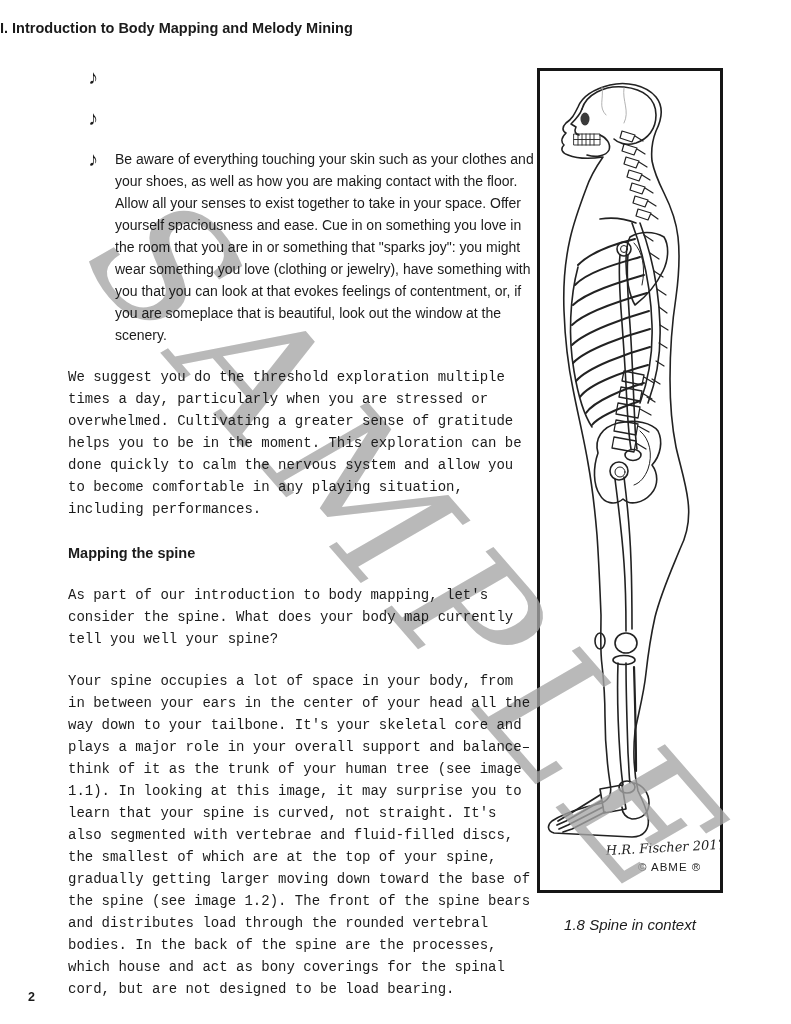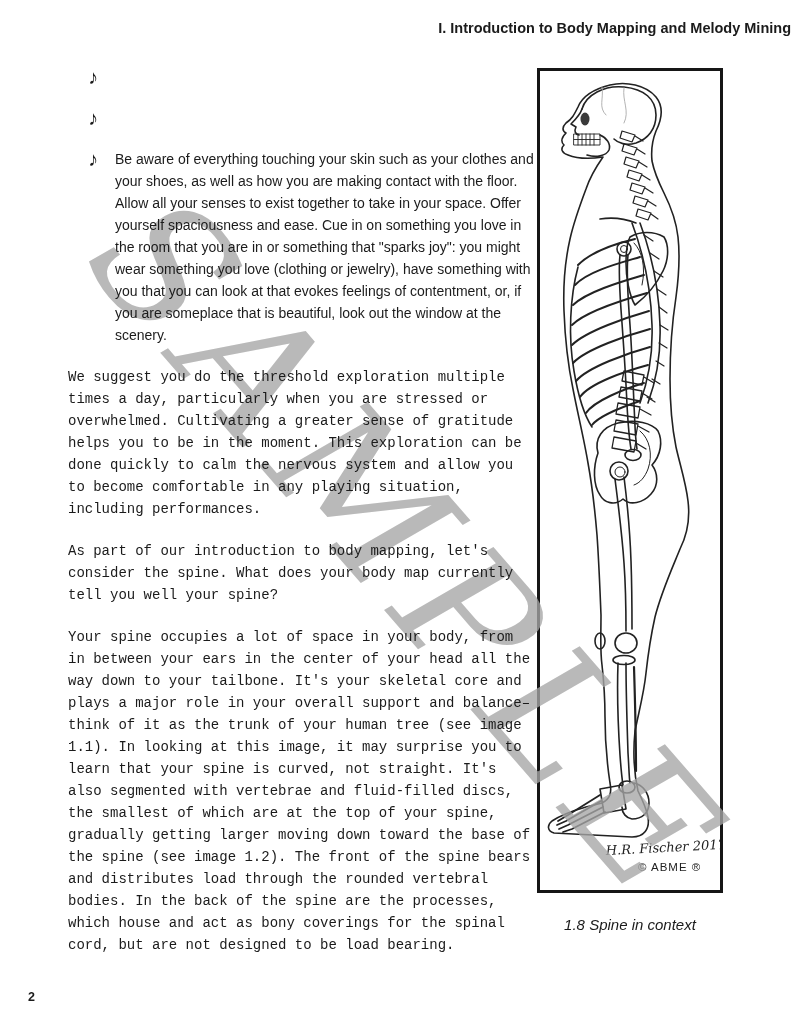--- a/index.html
+++ b/index.html
@@ -2,21 +2,21 @@
 <html><head>
 <meta charset="utf-8">
 <style>
   html,body { margin:0; padding:0; background:#e8e8e8; }
   .page {
     position:relative; width:791px; height:1024px; margin:0 auto;
     background:#ffffff; overflow:hidden;
     font-family:"Liberation Sans", sans-serif; color:#1b1b1b;
   }
   .header {
-    position:absolute; top:20px; left:0; width:791px; text-align:right;
+    position:absolute; top:20px; left:0; width:791px; text-align:left;
     font-size:14.5px; font-weight:bold; z-index:4;
   }
   .content {
     position:absolute; left:68px; top:66px; width:466px;
     font-size:14px; line-height:22px; z-index:4;
   }
   ul.bullets { list-style:none; margin:0; padding:0; }
   ul.bullets li { display:flex; margin:0 0 19px 0; }
   .note-marker {
     flex:0 0 47px; width:47px; box-sizing:border-box; padding-left:20px;
@@ -61,20 +61,21 @@
       </li>
       <li>
         <span class="note-marker">♪</span>
       </li>
       <li>
         <span class="note-marker">♪</span>
         <span class="bullet-text">Be aware of everything touching your skin such as your clothes and your shoes, as well as how you are making contact with the floor. Allow all your senses to exist together to take in your space. Offer yourself spaciousness and ease. Cue in on something you love in the room that you are in or something that "sparks joy": you might wear something you love (clothing or jewelry), have something with you that you can look at that evokes feelings of contentment, or, if you are someplace that is beautiful, look out the window at the scenery.</span>
       </li>
     </ul>
     <p class="para">We suggest you do the threshold exploration multiple times a day, particularly when you are stressed or overwhelmed. Cultivating a greater sense of gratitude helps you to be in the moment. This exploration can be done quickly to calm the nervous system and allow you to become comfortable in any playing situation, including performances.</p>
+    <p class="section-heading">Mapping the spine</p>
     <p class="para">As part of our introduction to body mapping, let's consider the spine. What does your body map currently tell you well your spine?</p>
     <p class="para">Your spine occupies a lot of space in your body, from in between your ears in the center of your head all the way down to your tailbone. It's your skeletal core and plays a major role in your overall support and balance–think of it as the trunk of your human tree (see image 1.1). In looking at this image, it may surprise you to learn that your spine is curved, not straight. It's also segmented with vertebrae and fluid-filled discs, the smallest of which are at the top of your spine, gradually getting larger moving down toward the base of the spine (see image 1.2). The front of the spine bears and distributes load through the rounded vertebral bodies. In the back of the spine are the processes, which house and act as bony coverings for the spinal cord, but are not designed to be load bearing.</p>
   </div>
 
   <div class="figure-box">
     <svg viewBox="0 0 180 819" preserveAspectRatio="none">
       <g fill="none" stroke="#222222" stroke-width="1.6" stroke-linecap="round" stroke-linejoin="round">
 
         <path d="M 63,86
           C 56,96 50,106 46,118 C 40,134 34,150 30,168

